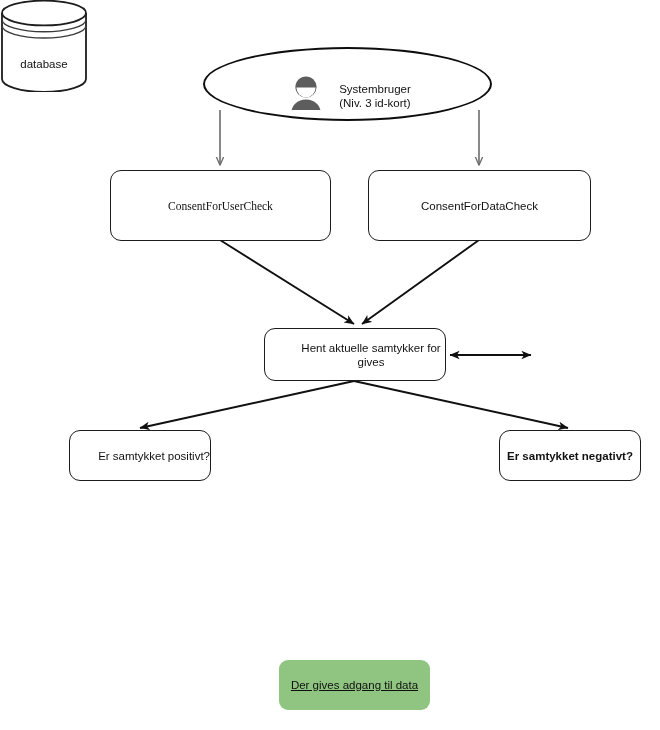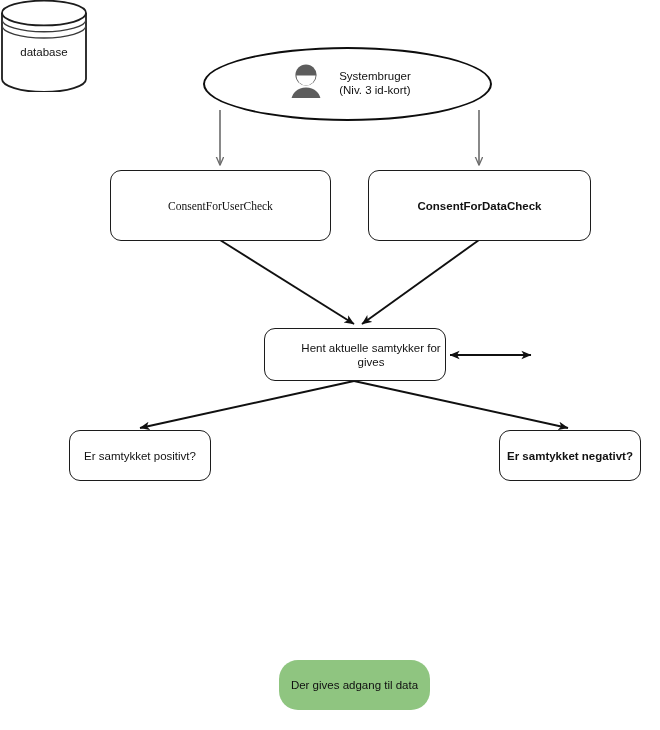--- a/index.html
+++ b/index.html
@@ -43,35 +43,36 @@
 
   .rbox {
     background: #ffffff;
     border: 1.6px solid #1c1c1c;
     border-radius: 11px;
   }
 
   .greenbox {
     background: #8FC580;
     border: none;
-    border-radius: 19px;
+    border-radius: 9px;
     color: #101010;
+    text-decoration: underline;
   }
 
   
   #actor-node {
     left: 203px;
     top: 47px;
     width: 289px;
     height: 74px;
     border: 2px solid #0d0d0d;
     border-radius: 50%;
     background: #ffffff;
     display: flex;
-    align-items: center;
+    align-items: flex-end;
     justify-content: center;
   }
   .actor-inner {
     display: flex;
     align-items: center;
     gap: 11px;
     margin-top: -2px;
   }
   .actor-text {
     text-align: left;
@@ -84,21 +85,21 @@
   
   #database-node {
     left: 536px;
     top: 305px;
     width: 88px;
     height: 92px;
   }
   #database-node .db-label {
     position: absolute;
     left: 0;
-    top: 0;
+    top: 12px;
     width: 88px;
     height: 92px;
     display: flex;
     align-items: center;
     justify-content: center;
     font-size: 11.5px;
     color: #111111;
     padding-top: 12px;
     box-sizing: border-box;
   }
@@ -154,21 +155,21 @@
         <span>Systembruger</span><br>
         <span>(Niv. 3 id-kort)</span>
       </span>
     </div>
   </div>
 
   <div class="node rbox" style="left:110px; top:170px; width:221px; height:71px;font-family:Liberation Serif, serif;">
     <span>ConsentForUserCheck</span>
   </div>
 
-  <div class="node rbox" style="left:368px; top:170px; width:223px; height:71px;font-weight:bold;">
+  <div class="node rbox" style="left:368px; top:170px; width:223px; height:71px;">
     <span>
       <span>ConsentForDataCheck</span><br>
     </span>
   </div>
 
   <div class="node rbox" style="left:264px; top:328px; width:182px; height:53px;padding-left:32px;">
     <span>
       <span>Hent aktuelle samtykker for</span><br>
       <span>gives</span>
     </span>
@@ -177,21 +178,21 @@
   <div id="database-node">
     <svg class="db-svg" width="88" height="92" viewBox="0 0 88 92">
       <path d="M2,13 L2,79 a42,13 0 0 0 84,0 L86,13" fill="#ffffff" stroke="#1c1c1c" stroke-width="1.8"></path>
       <ellipse cx="44" cy="13" rx="42" ry="12.4" fill="#ffffff" stroke="#1c1c1c" stroke-width="1.8"></ellipse>
       <path d="M2,19.4 a42,12.4 0 0 0 84,0" fill="none" stroke="#3a3a3a" stroke-width="1.4"></path>
       <path d="M2,25.6 a42,12.4 0 0 0 84,0" fill="none" stroke="#3a3a3a" stroke-width="1.4"></path>
     </svg>
     <div class="db-label">database</div>
   </div>
 
-  <div class="node rbox" style="left:69px; top:430px; width:142px; height:51px;">
+  <div class="node rbox" style="left:69px; top:430px; width:142px; height:51px;justify-content:flex-end;">
     <span>Er samtykket positivt?</span>
   </div>
 
   <div class="node rbox" style="left:499px; top:430px; width:142px; height:51px;font-weight:bold;">
     <span>Er samtykket negativt?</span>
   </div>
 
   <div class="node greenbox" style="left:279px; top:660px; width:151px; height:50px;">
     <span>Der gives adgang til data</span>
   </div>

